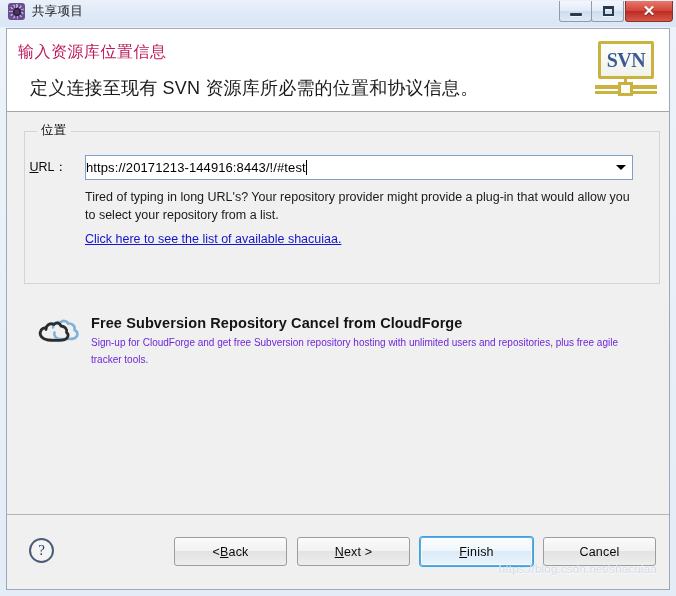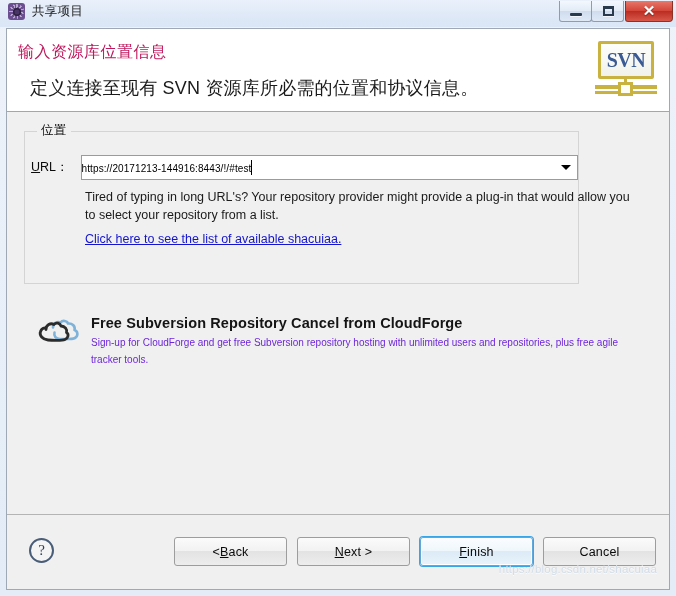--- a/index.html
+++ b/index.html
@@ -245,21 +245,21 @@
     right: 0;
     bottom: 75px;
     background: #f0f0f0;
   }
 
   
   .groupbox {
     position: absolute;
     left: 17px;
     top: 19px;
-    width: 555px;
+    width: 636px;
     height: 153px;
     border: 1px solid #d4d4d4;
     box-sizing: border-box;
     background: transparent;
   }
   .groupbox-label {
     position: absolute;
     left: 12px;
     top: -10px;
     background: #f0f0f0;
@@ -273,38 +273,38 @@
     left: 0; top: 23px;
     width: 100%;
     display: flex;
     align-items: center;
   }
   .url-label {
     width: 60px;
     text-align: right;
     font-size: 12.5px;
     color: #0a0a0a;
-    padding-right: 12px;
+    padding-right: 18px;
     box-sizing: border-box;
     white-space: nowrap;
   }
   .url-label .mn { text-decoration: underline; }
   .combo {
     position: relative;
     width: 548px;
     height: 25px;
     border: 1px solid #7ba1cc;
     background: #ffffff;
     box-sizing: border-box;
     display: flex;
     align-items: center;
   }
   .combo-value {
     flex: 1;
-    font-size: 10px;
+    font-size: 13px;
     color: #000000;
     padding-left: 0;
     white-space: nowrap;
     overflow: hidden;
     letter-spacing: 0.1px;
   }
   .caret {
     display: inline-block;
     width: 1px;
     height: 15px;

